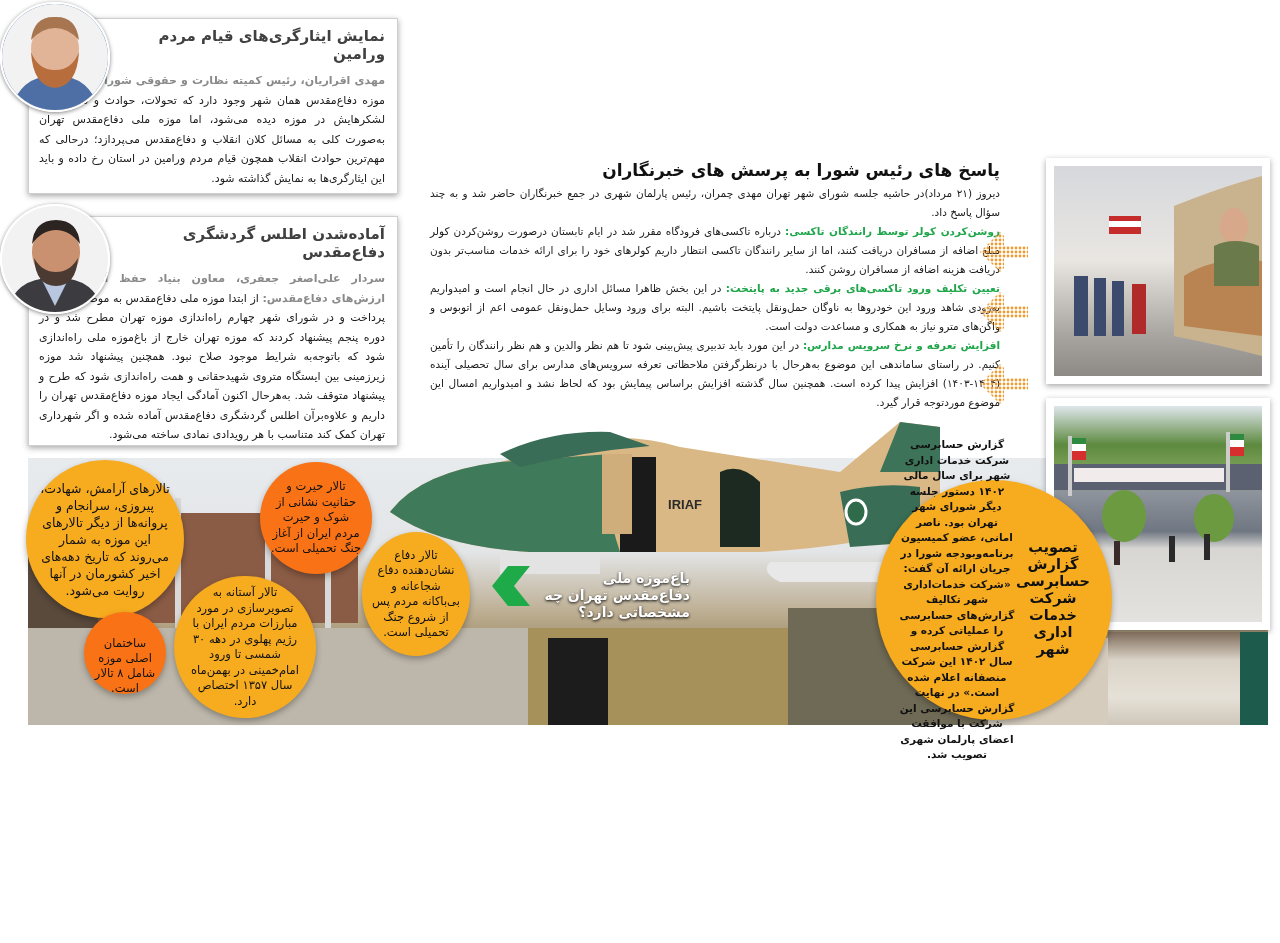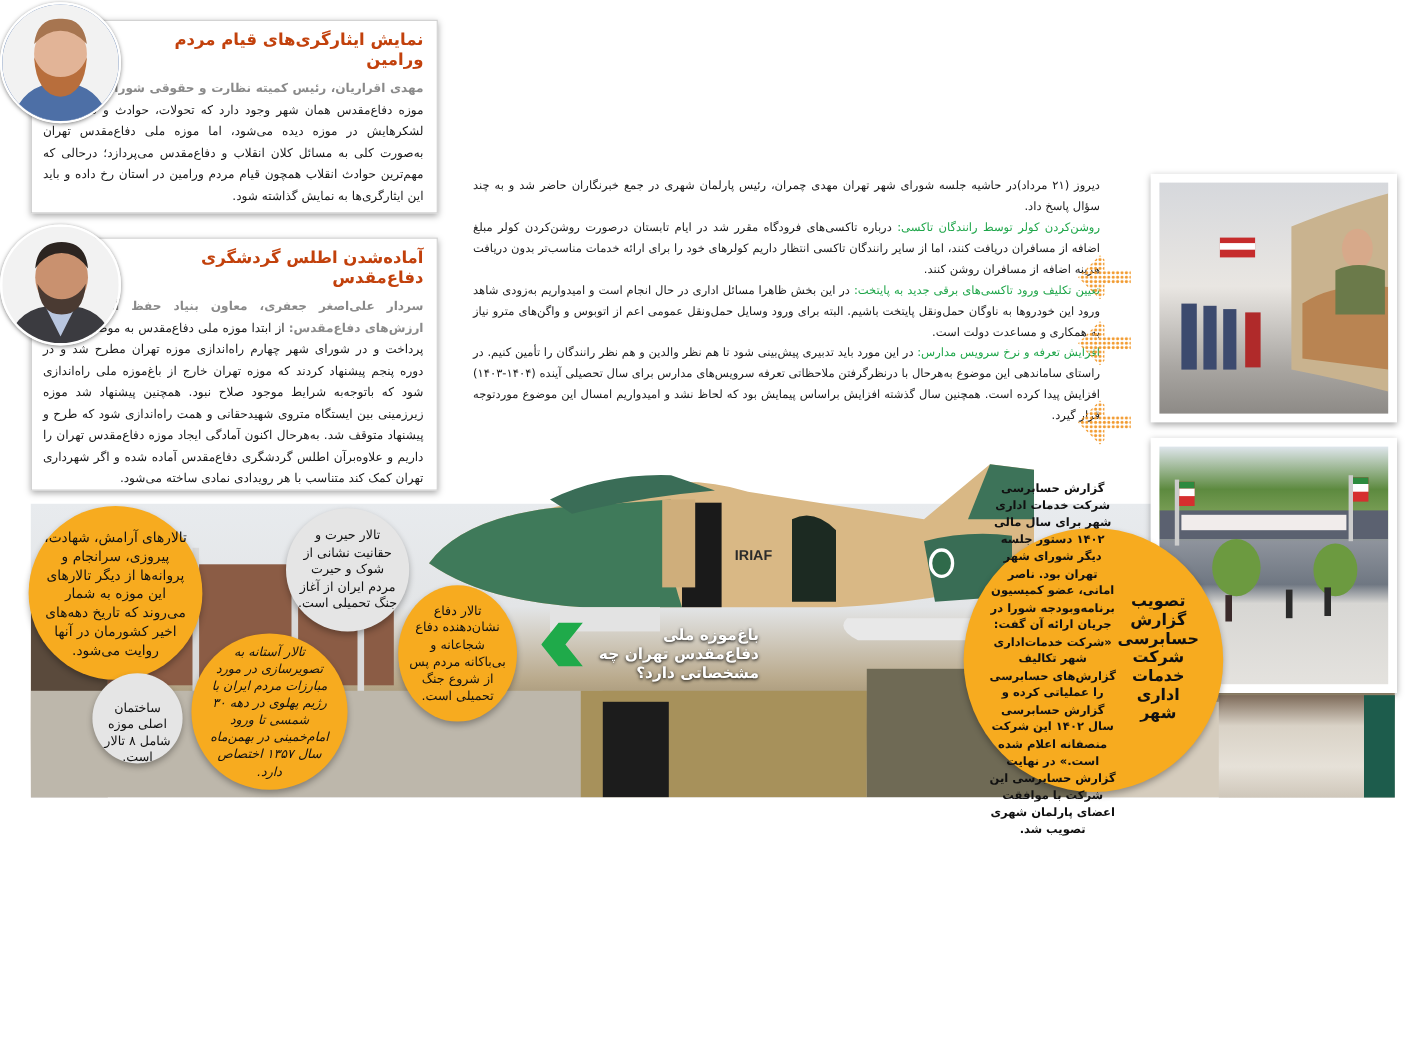--- a/index.html
+++ b/index.html
@@ -2,49 +2,49 @@
 <html><head>
 <meta charset="utf-8">
 <style>
   html, body { margin:0; padding:0; }
   body { width:1280px; height:943px; background:#ffffff; position:relative; overflow:hidden;
          font-family:"DejaVu Sans", sans-serif; color:#1a1a1a; direction:rtl; }
 
   
   .qbox { position:absolute; background:#fff; border:1px solid #cfcfcf;
           box-shadow:0 2px 6px rgba(0,0,0,0.35); padding:8px 12px 8px 10px; box-sizing:border-box; }
-  .qbox h2 { margin:0 0 8px 0; font-size:15px; font-weight:bold; text-align:right; color:#c2410c; }
+  .qbox h2 { margin:0 0 8px 0; font-size:15px; font-weight:bold; text-align:right; color:#404040; }
   .qbox p { margin:0; font-size:11px; line-height:19.5px; text-align:justify; }
   .qbox .who { color:#8a8a8a; font-weight:bold; }
   .portrait { position:absolute; border-radius:50%; border:2px solid #fff;
               box-shadow:0 1px 4px rgba(0,0,0,0.5); overflow:hidden; }
 
   
   .article { position:absolute; left:430px; top:160px; width:570px; text-align:justify; }
   .article h1 { margin:0 0 4px 0; font-size:17px; font-weight:bold; color:#111; text-align:right; }
   .article p { margin:0; font-size:10.5px; line-height:19px; }
-  .article .kw { color:#1fa64a; font-weight:normal; }
+  .article .kw { color:#1fa64a; font-weight:bold; }
 
   .arrow-dots { position:absolute; width:52px; height:44px; }
 
   
   .photo-strip { position:absolute; left:28px; top:458px; width:1240px; height:267px; overflow:hidden;
                  background:linear-gradient(180deg,#e8ebee 0%,#e3e5e7 35%,#b9a98b 60%,#8a7b5e 78%,#bfb8aa 90%,#d8d6d2 100%); }
   .photo-right { position:absolute; left:1108px; top:632px; width:160px; height:93px;
                  background:linear-gradient(180deg,#7e6b5a 0%,#d9d2c6 30%,#e6e1d8 70%,#cfc7ba 100%); }
   .green-sign { position:absolute; left:1240px; top:632px; width:28px; height:93px; background:#1d5c4c; }
 
   
   .jet { position:absolute; left:380px; top:412px; width:580px; height:200px; }
 
   
   .bubble { position:absolute; border-radius:50%; background:#f7ab1f; display:flex;
             align-items:center; justify-content:center; text-align:center; box-sizing:border-box;
             box-shadow:0 3px 6px rgba(0,0,0,0.3); color:#111; }
-  .bubble.light { background:#e5e5e5; }
+  .bubble.light { background:#f97316; }
   .bubble span { font-size:12.5px; line-height:17px; font-weight:normal; }
   .bubble.big { padding:18px 22px; }
   .bubble.big h3 { margin:0 0 4px 0; font-size:14.5px; line-height:17px; font-weight:bold; }
   .bubble.big p { margin:0; font-size:10.5px; line-height:15.5px; font-weight:bold; }
 
   .q-caption { position:absolute; left:530px; top:570px; width:160px; color:#fff; font-weight:bold;
                font-size:14px; line-height:17px; text-shadow:0 1px 3px #000; text-align:right; }
   .chevron { position:absolute; left:492px; top:566px; width:38px; height:40px; }
 
   
@@ -83,20 +83,21 @@
     <rect width="106" height="106" fill="#f2f2f2"></rect>
     <path d="M4 106 Q14 70 53 72 Q92 70 102 106 Z" fill="#3b3b40"></path>
     <path d="M40 74 L53 100 L66 74 Z" fill="#b9c6df"></path>
     <ellipse cx="54" cy="46" rx="24" ry="28" fill="#c9916f"></ellipse>
     <path d="M32 52 Q34 80 54 80 Q74 80 76 52 Q68 66 54 66 Q40 66 32 52Z" fill="#4a3a32"></path>
     <path d="M30 38 Q32 14 54 14 Q76 14 78 38 Q68 24 54 24 Q40 24 30 38Z" fill="#2c2420"></path>
   </svg>
 </div>
 
 <div class="article">
+  <h1>پاسخ های رئیس شورا به پرسش های خبرنگاران</h1>
   <p>دیروز (۲۱ مرداد)در حاشیه جلسه شورای شهر تهران مهدی چمران، رئیس پارلمان شهری در جمع خبرنگاران حاضر شد و به چند سؤال پاسخ داد.</p>
   <p>
     <span class="kw">روشن‌کردن کولر توسط رانندگان تاکسی:</span><span> درباره تاکسی‌های فرودگاه مقرر شد در ایام تابستان درصورت روشن‌کردن کولر مبلغ اضافه از مسافران دریافت کنند، اما از سایر رانندگان تاکسی انتظار داریم کولرهای خود را برای ارائه خدمات مناسب‌تر بدون دریافت هزینه اضافه از مسافران روشن کنند.</span>
   </p>
   <p>
     <span class="kw">تعیین تکلیف ورود تاکسی‌های برقی جدید به پایتخت:</span><span> در این بخش ظاهرا مسائل اداری در حال انجام است و امیدواریم به‌زودی شاهد ورود این خودروها به ناوگان حمل‌ونقل پایتخت باشیم. البته برای ورود وسایل حمل‌ونقل عمومی اعم از اتوبوس و واگن‌های مترو نیاز به همکاری و مساعدت دولت است.</span>
   </p>
   <p>
     <span class="kw">افزایش تعرفه و نرخ سرویس مدارس:</span><span> در این مورد باید تدبیری پیش‌بینی شود تا هم نظر والدین و هم نظر رانندگان را تأمین کنیم. در راستای ساماندهی این موضوع به‌هرحال با درنظرگرفتن ملاحظاتی تعرفه سرویس‌های مدارس برای سال تحصیلی آینده (۱۴۰۴-۱۴۰۳) افزایش پیدا کرده است. همچنین سال گذشته افزایش براساس پیمایش بود که لحاظ نشد و امیدواریم امسال این موضوع موردتوجه قرار گیرد.</span>
   </p>
@@ -195,21 +196,21 @@
 
 <div class="bubble" style="left:26px; top:460px; width:158px; height:158px; padding:12px;">
   <span>تالارهای آرامش، شهادت، پیروزی، سرانجام و پروانه‌ها از دیگر تالارهای این موزه به شمار می‌روند که تاریخ دهه‌های اخیر کشورمان در آنها روایت می‌شود.</span>
 </div>
 <div class="bubble light" style="left:84px; top:612px; width:82px; height:82px; padding:6px;">
   <span style="font-size:11.5px; line-height:15px;margin-top:26px;">ساختمان اصلی موزه شامل ۸ تالار است.</span>
 </div>
 <div class="bubble light" style="left:260px; top:462px; width:112px; height:112px; padding:10px;">
   <span style="font-size:11.5px; line-height:15.5px;">تالار حیرت و حقانیت نشانی از شوک و حیرت مردم ایران از آغاز جنگ تحمیلی است.</span>
 </div>
-<div class="bubble" style="left:174px; top:576px; width:142px; height:142px; padding:12px;font-style:italic;">
+<div class="bubble" style="left:174px; top:576px; width:142px; height:142px; padding:12px;">
   <span style="font-size:11.5px; line-height:15.5px;">تالار آستانه به تصویرسازی در مورد مبارزات مردم ایران با رژیم پهلوی در دهه ۳۰ شمسی تا ورود امام‌خمینی در بهمن‌ماه سال ۱۳۵۷ اختصاص دارد.</span>
 </div>
 <div class="bubble" style="left:362px; top:532px; width:108px; height:124px; padding:10px;">
   <span style="font-size:11.5px; line-height:15.5px;">تالار دفاع نشان‌دهنده دفاع شجاعانه و بی‌باکانه مردم پس از شروع جنگ تحمیلی است.</span>
 </div>
 
 <svg class="chevron" viewBox="0 0 38 40">
   <path d="M38 0 L16 0 L0 20 L16 40 L38 40 L22 20 Z" fill="#1faa4a"></path>
 </svg>
 <div class="q-caption">باغ‌موزه ملی دفاع‌مقدس تهران چه مشخصاتی دارد؟</div>

